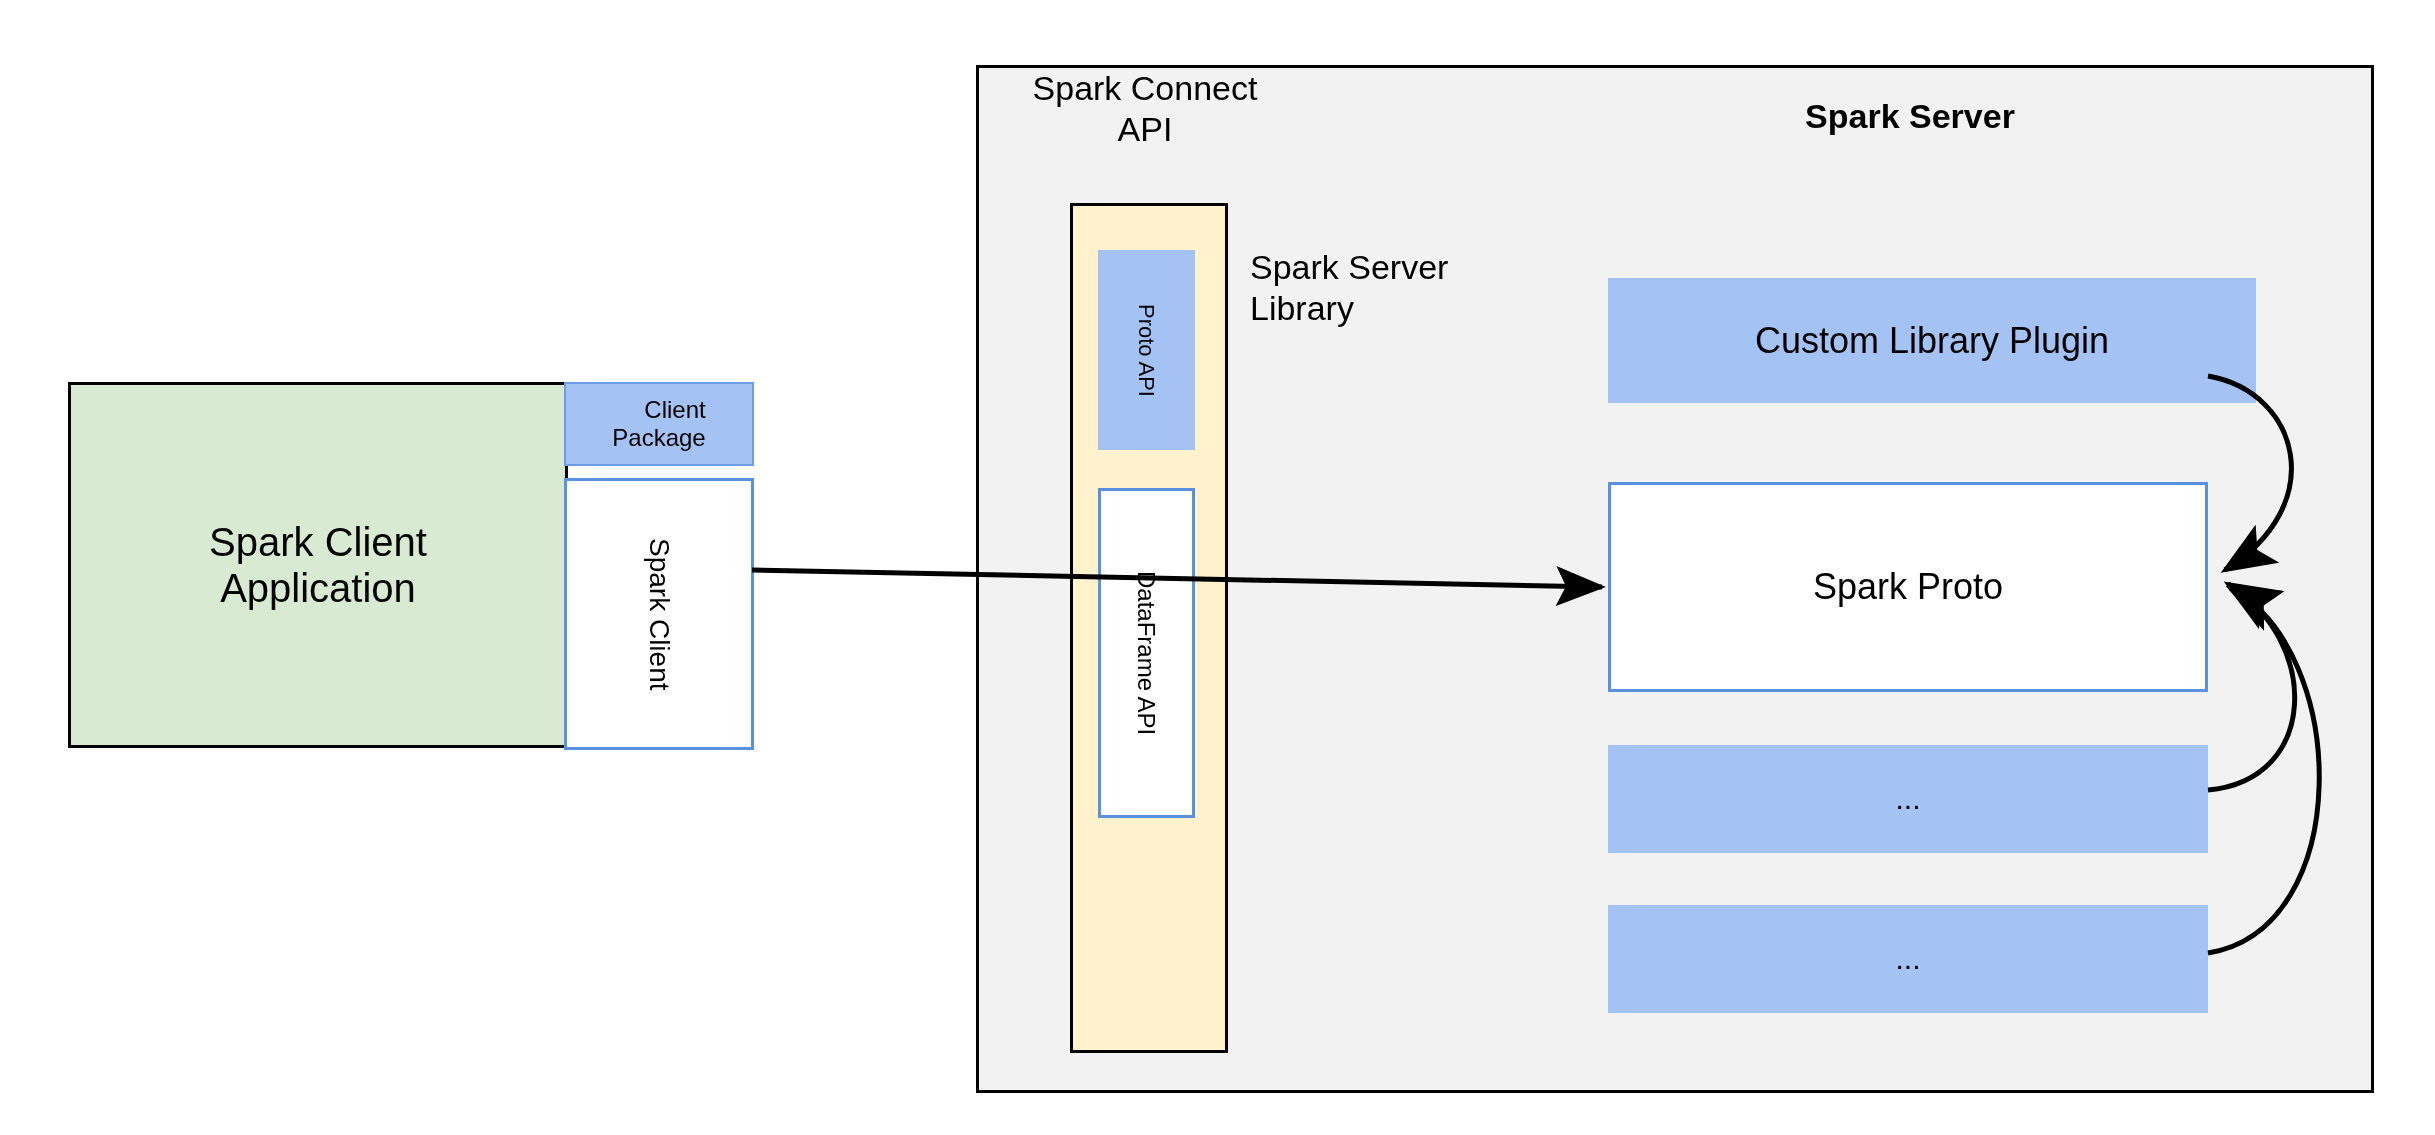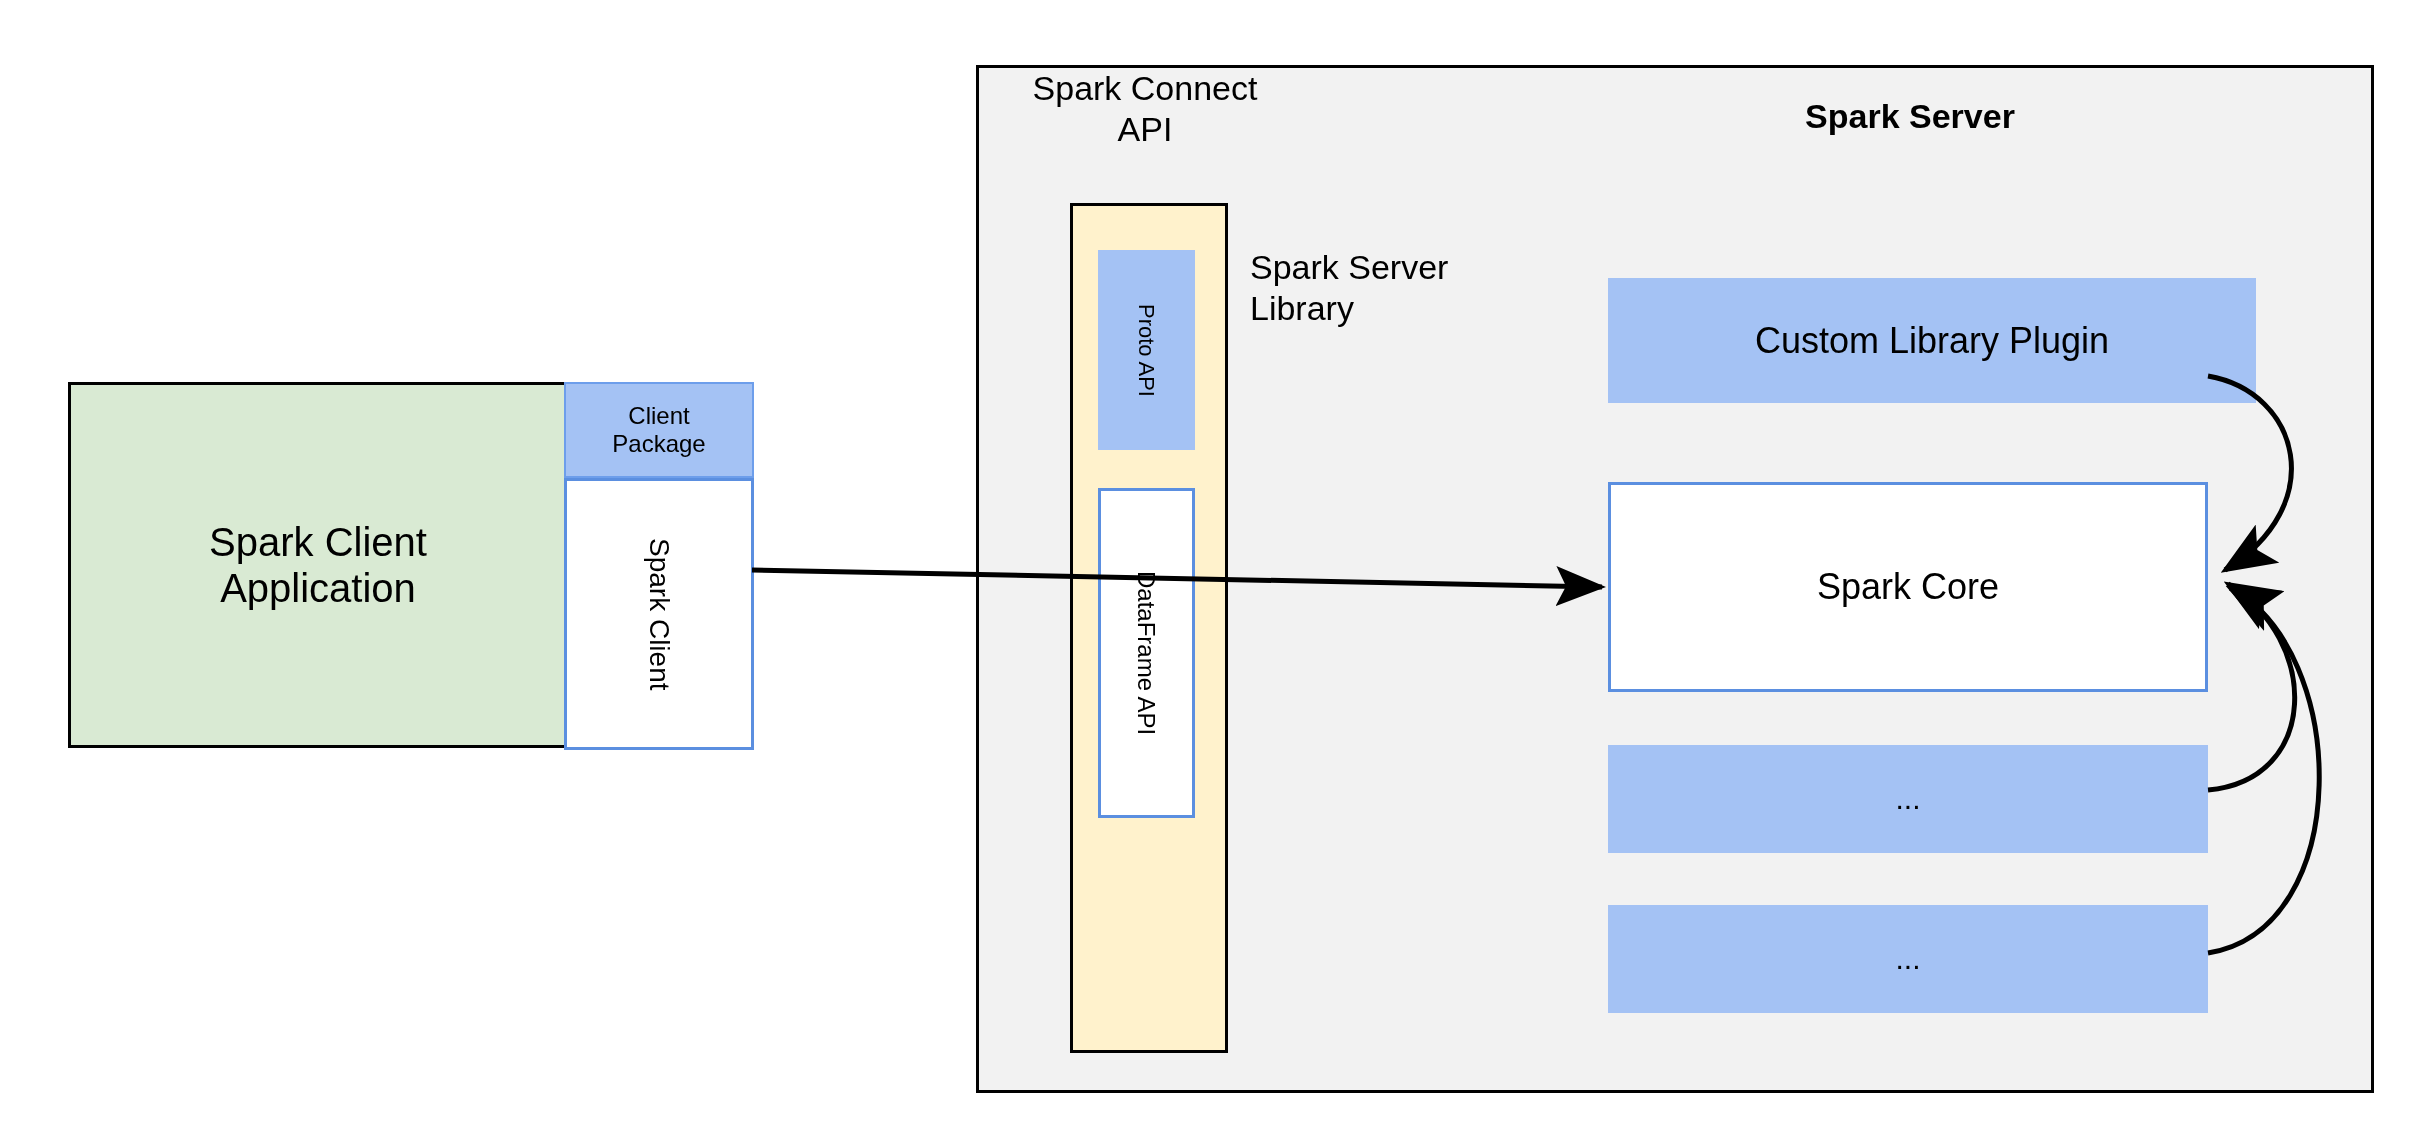--- a/index.html
+++ b/index.html
@@ -52,24 +52,25 @@
   }
 
   
   #client-app-box {
     left: 68px; top: 382px; width: 500px; height: 366px;
     background: #D9EAD3;
     border: 3px solid #000000;
     font-size: 40px;
   }
   #client-package-box {
-    left: 564px; top: 382px; width: 190px; height: 96px;
+    left: 564px; top: 382px; width: 190px; height: 84px;
     background: #A4C2F4;
     border: 2px solid #6D9EEB;
     font-size: 24px;
+    text-align: right;
   }
   #spark-client-box {
     left: 564px; top: 478px; width: 190px; height: 272px;
     background: #FFFFFF;
     border: 3px solid #5B8FE0;
     font-size: 28px;
   }
 
   
   #server-panel {
@@ -164,21 +165,21 @@
 
   <div class="box" id="dataframe-api-box">
     <span class="vtext">DataFrame API</span>
   </div>
 
   <div class="label" id="spark-server-library-label">Spark Server
 Library</div>
 
   <div class="box" id="custom-library-plugin-box">Custom Library Plugin</div>
 
-  <div class="box" id="spark-core-box">Spark Core</div>
+  <div class="box" id="spark-core-box">Spark Proto</div>
 
   <div class="box" id="ellipsis-box-1">...</div>
 
   <div class="box" id="ellipsis-box-2">...</div>
 
   <svg id="arrow-layer" viewBox="0 0 2435 1135">
     <defs>
       <marker id="arrowhead" markerWidth="10" markerHeight="8" refX="9.2" refY="4" orient="auto" markerUnits="strokeWidth">
         <path d="M0,0 L10,4 L0,8 L2,4 Z" fill="#000000"></path>
       </marker>

